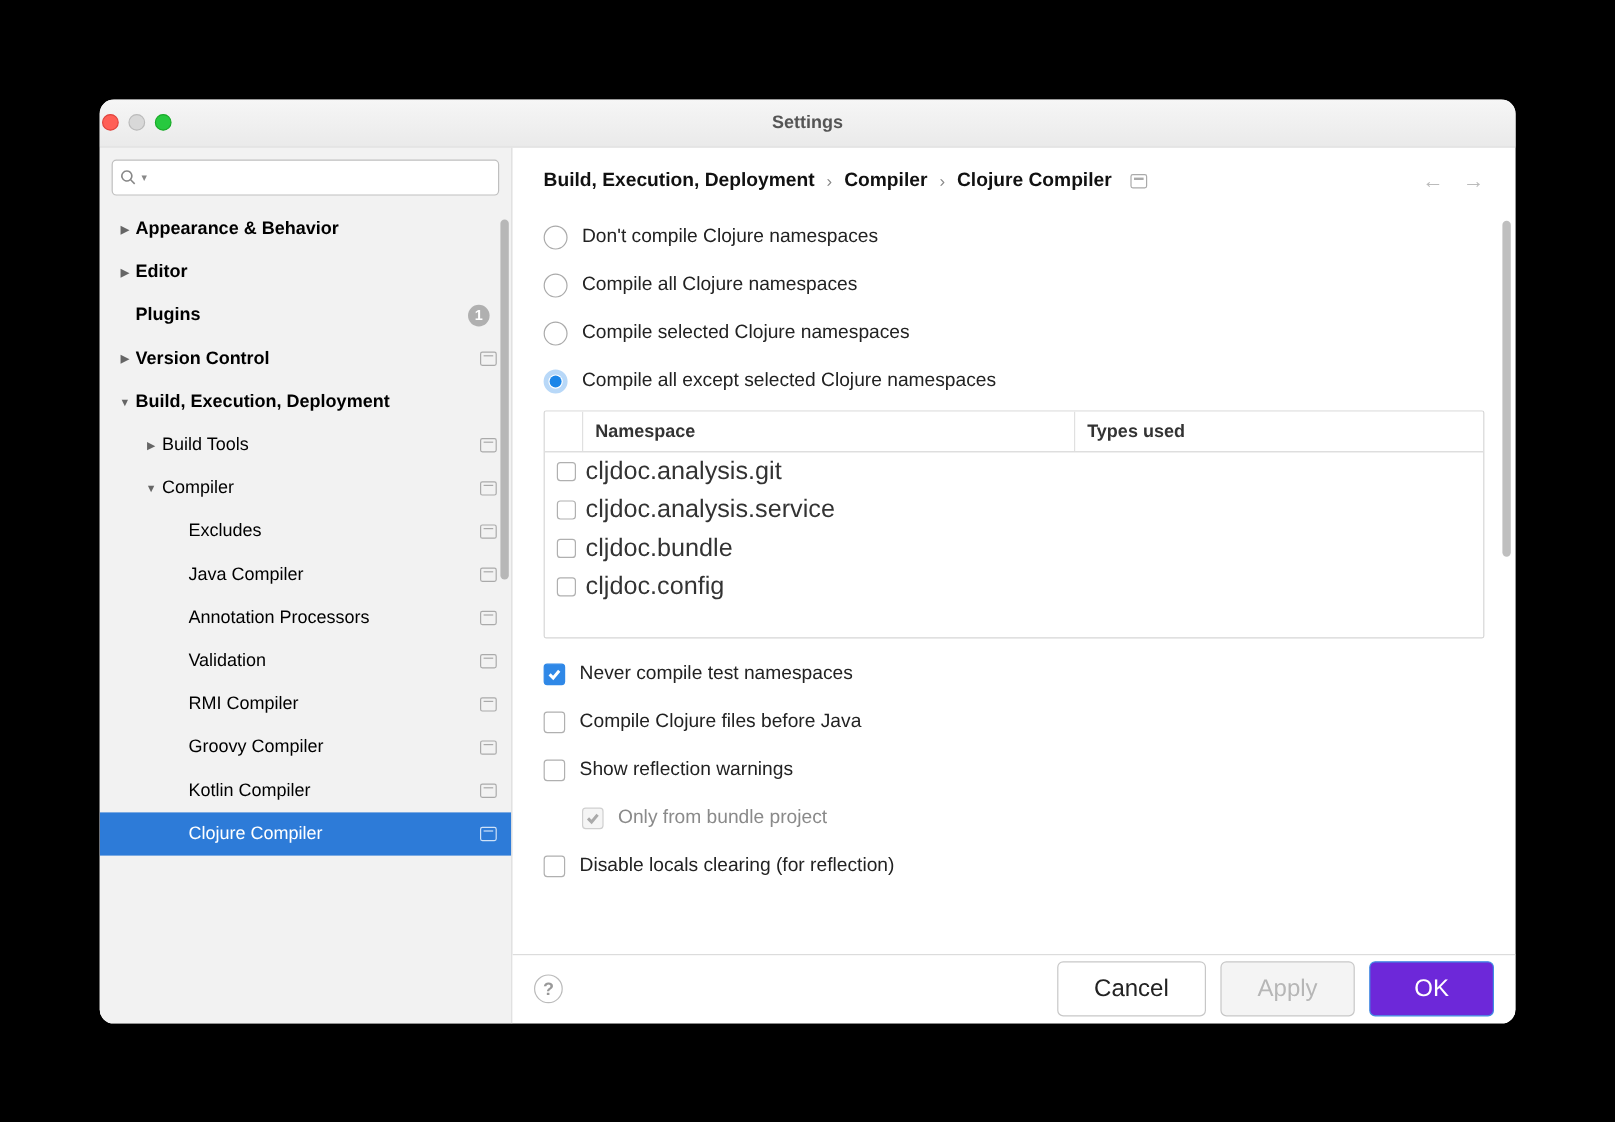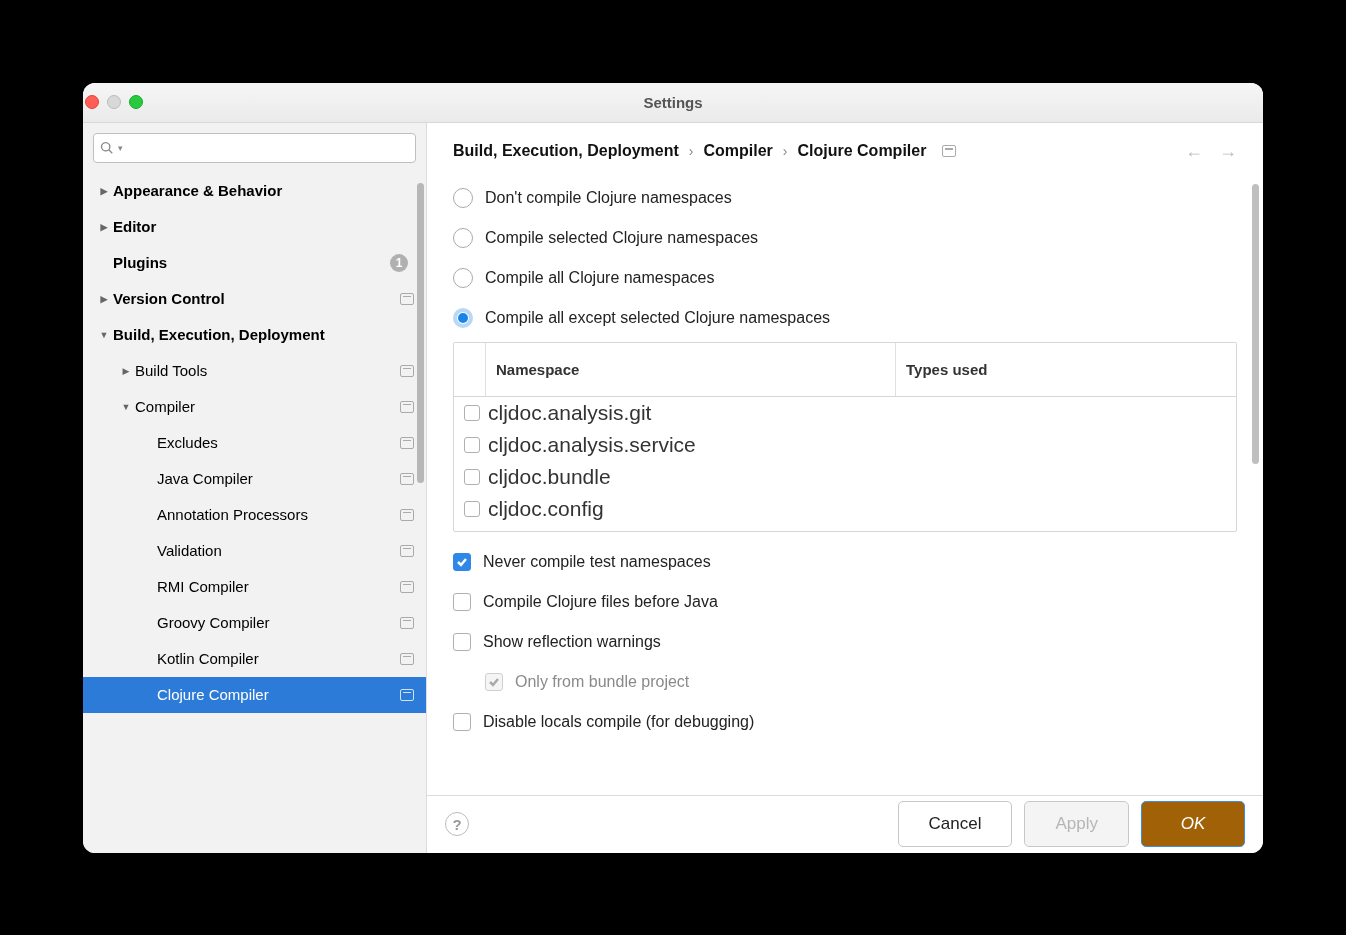--- a/index.html
+++ b/index.html
@@ -52,37 +52,37 @@
   .radio.checked .dot { width:10px; height:10px; border-radius:50%; background:#1a85e8; }
   .checkbox { width:18px; height:18px; border:1.5px solid #b0b0b0; border-radius:3px; background:#fff; display:flex; align-items:center; justify-content:center; }
   .checkbox.checked { background:#2f88e7; border-color:#2f88e7; }
   .checkbox.checked svg { width:12px; height:12px; stroke:#fff; stroke-width:2.5; fill:none; }
   .checkbox.disabled { border-color:#cfcfcf; background:#f5f5f5; }
   .checkbox.disabled.checked svg { stroke:#aaa; }
   .check-row.sub { padding-left:32px; color:#8a8a8a; }
 
   .ns-table { border:1px solid #d6d6d6; border-radius:2px; margin:4px 0 10px 0; height: 190px; display:flex; flex-direction:column; overflow:hidden; }
   .ns-head { display:flex; border-bottom:1px solid #d6d6d6; background:#fff; }
-  .ns-head .col { padding:18px 10px; font-size:15px; font-weight:600; color:#333; }
+  .ns-head .col { padding:8px 10px; font-size:15px; font-weight:600; color:#333; }
   .ns-head .col0 { width:32px; border-right:1px solid #e0e0e0; }
   .ns-head .col1 { flex:1; border-right:1px solid #e0e0e0; }
   .ns-head .col2 { width:340px; }
   .ns-body { flex:1; overflow:hidden; }
   .ns-row { display:flex; align-items:center; height:32px; padding:0 10px; gap:8px; font-size:21px; color:#333; }
   .ns-row .nsck { width:16px; height:16px; border:1.5px solid #b0b0b0; border-radius:3px; flex-shrink:0; }
   .ns-cut { height:22px; overflow:hidden; }
 
   .content-scrollbar { position:absolute; right:4px; top:10px; width:7px; height:280px; background:#bfbfbf; border-radius:4px; }
 
   .footer { height:58px; border-top:1px solid #dcdcdc; display:flex; align-items:center; padding:0 18px; gap:12px; background:#fff; }
   .help { width:24px; height:24px; border:1.5px solid #bbb; border-radius:50%; color:#999; display:flex; align-items:center; justify-content:center; font-size:15px; font-weight:600; }
   .footer .spacer-f { flex:1; }
-  .btn { height:46px; min-width:96px; padding:0 30px; border-radius:5px; border:1px solid #c7c7c7; background:#fff; font-size:17px; color:#222; display:flex; align-items:center; justify-content:center; }
+  .btn { height:46px; min-width:96px; padding:0 30px; border-radius:5px; border:1px solid #c7c7c7; background:#fff; font-size:20px; color:#222; display:flex; align-items:center; justify-content:center; }
   .btn.disabled { color:#b6b6b6; background:#f4f4f4; }
-  .btn.primary { background:#a16207; border-color:#3f8de3; color:#fff; min-width:104px;font-style:italic; }
+  .btn.primary { background:#6d28d9; border-color:#3f8de3; color:#fff; min-width:104px; }
 
 </style>
 </head>
 <body>
 
 <div class="window">
 
   <div class="titlebar">
     <div class="traffic">
       <div class="tl red"></div>
@@ -210,25 +210,25 @@
       </div>
 
       <div class="content">
         <div id="radio-block">
             <div class="radio-row">
               <div class="radio"></div>
               <span>Don't compile Clojure namespaces</span>
             </div>
             <div class="radio-row">
               <div class="radio"></div>
-              <span>Compile selected Clojure namespaces</span>
+              <span>Compile all Clojure namespaces</span>
             </div>
             <div class="radio-row">
               <div class="radio"></div>
-              <span>Compile all Clojure namespaces</span>
+              <span>Compile selected Clojure namespaces</span>
             </div>
             <div class="radio-row">
               <div class="radio checked">
                 <div class="dot"></div>
               </div>
               <span>Compile all except selected Clojure namespaces</span>
             </div>
           </div>
 
         <div class="ns-table">
@@ -276,21 +276,21 @@
         <div class="check-row sub">
           <div class="checkbox disabled checked">
               <svg viewBox="0 0 12 12">
                 <path d="M2 6l3 3 5-6"></path>
               </svg>
             </div>
           <span>Only from bundle project</span>
         </div>
         <div class="check-row">
           <div class="checkbox"></div>
-          <span>Disable locals compile (for debugging)</span>
+          <span>Disable locals clearing (for reflection)</span>
         </div>
 
         <div class="content-scrollbar"></div>
       </div>
 
       <div class="footer">
         <div class="help">?</div>
         <div class="spacer-f"></div>
         <div class="btn">Cancel</div>
         <div class="btn disabled">Apply</div>

